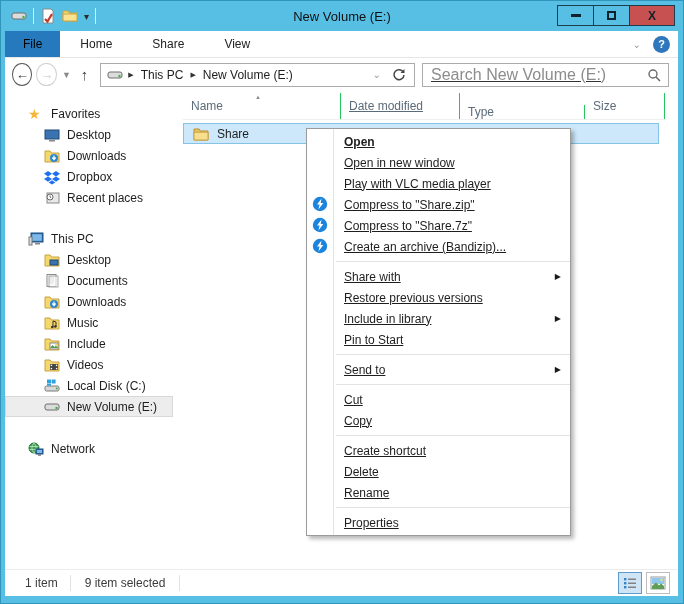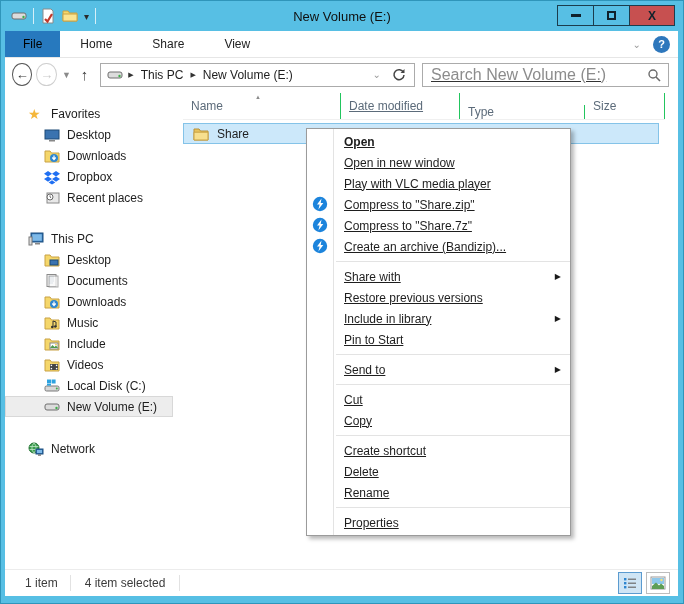--- a/index.html
+++ b/index.html
@@ -402,21 +402,21 @@
     <div class="msep"></div>
 
     <div class="mi">
         <span>Properties</span>
       </div>
   </div>
 
   <div class="statusbar">
     <span class="st">1 item</span>
     <span class="st-sep"></span>
-    <span class="st2">4 item selected</span>
+    <span class="st2">9 item selected</span>
     <span class="st-sep"></span>
     <div class="viewbtns">
       <div class="vbtn active">
         <svg width="14" height="14" viewBox="0 0 14 14">
             <rect x="1" y="2" width="2.4" height="2.4" fill="#2e86d0"></rect>
             <rect x="5" y="2.6" width="8" height="1.2" fill="#6b6b6b"></rect>
             <rect x="1" y="6" width="2.4" height="2.4" fill="#2e86d0"></rect>
             <rect x="5" y="6.6" width="8" height="1.2" fill="#6b6b6b"></rect>
             <rect x="1" y="10" width="2.4" height="2.4" fill="#2e86d0"></rect>
             <rect x="5" y="10.6" width="8" height="1.2" fill="#6b6b6b"></rect>

